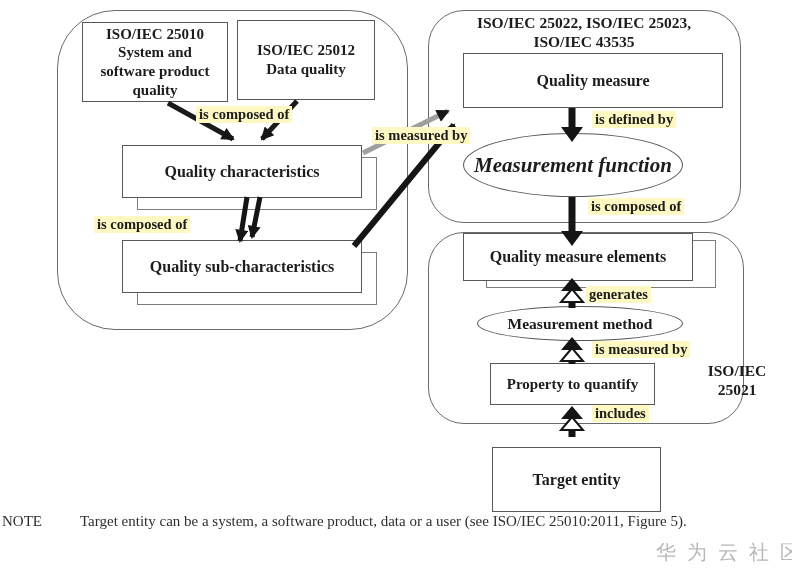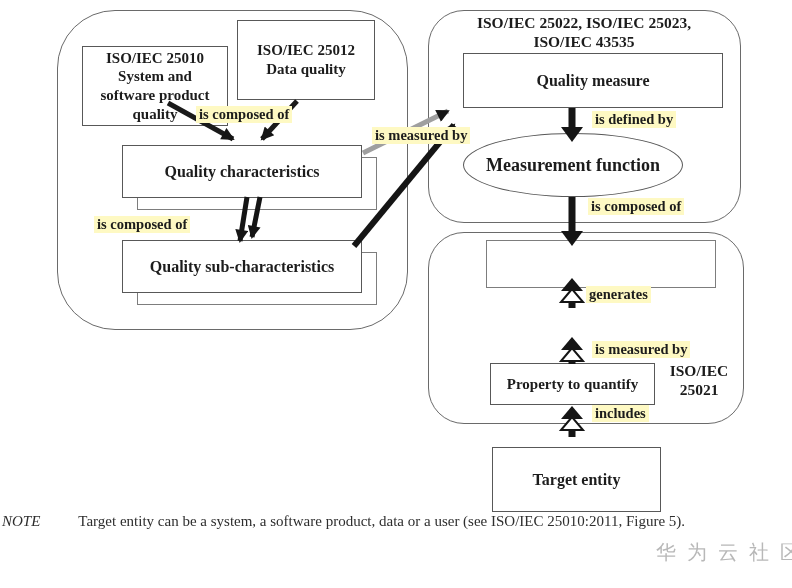--- a/index.html
+++ b/index.html
@@ -27,21 +27,21 @@
   }
   .edgelabel{
     position:absolute;z-index:5;font-weight:bold;font-size:14.5px;
     background:#fef9c3;padding:0 3px;white-space:nowrap;
   }
   #arrows{position:absolute;left:0;top:0;z-index:4;}
   #note-row{
     position:absolute;left:2px;top:513px;width:788px;z-index:3;
     font-size:15px;color:#2e2e2e;display:flex;
   }
-  #note-row .note-label{flex:0 0 auto;font-style:italic;}
+  #note-row .note-label{flex:0 0 auto;}
   #note-row .note-text{margin-left:38px;}
   #caption{
     position:absolute;left:0;top:556px;width:792px;text-align:center;z-index:3;
     font-weight:bold;font-size:17px;color:#1b1b1b;letter-spacing:-0.1px;
   }
   #watermark{
     position:absolute;left:656px;top:539px;z-index:6;
     font-size:20px;color:#b8b8b8;letter-spacing:3px;white-space:nowrap;
   }
 </style>
@@ -49,37 +49,39 @@
 <body>
 
 <div id="stage">
 
   <div class="container" style="left:57px;top:10px;width:349px;height:318px;border-radius:58px;"></div>
   <div class="container" style="left:428px;top:10px;width:311px;height:211px;border-radius:36px;"></div>
   <div class="container" style="left:428px;top:232px;width:314px;height:190px;border-radius:36px;"></div>
 
   <div class="grouptitle" style="left:433px;top:13px;width:302px;">ISO/IEC 25022, ISO/IEC 25023,
 ISO/IEC 43535</div>
-  <div class="grouptitle" style="left:662px;top:361px;width:74px;">ISO/IEC
+  <div class="grouptitle" style="left:700px;top:361px;width:74px;">ISO/IEC
 25021</div>
 
   <div class="shadow" style="left:137px;top:157px;width:240px;height:53px;"></div>
   <div class="shadow" style="left:137px;top:252px;width:240px;height:53px;"></div>
   <div class="shadow" style="left:486px;top:240px;width:230px;height:48px;"></div>
 
-  <div class="node small" style="left:82px;top:22px;width:146px;height:80px;margin-top:24px;">ISO/IEC 25010
+  <div class="node small" style="left:82px;top:22px;width:146px;height:80px;">ISO/IEC 25010
 System and
 software product
 quality</div>
   <div class="node small" style="left:237px;top:20px;width:138px;height:80px;">ISO/IEC 25012
 Data quality</div>
   <div class="node" style="left:122px;top:145px;width:240px;height:53px;">Quality characteristics</div>
   <div class="node" style="left:122px;top:240px;width:240px;height:53px;">Quality sub-characteristics</div>
   <div class="node" style="left:463px;top:53px;width:260px;height:55px;">Quality measure</div>
-  <div class="node ellipse" style="left:463px;top:133px;width:220px;height:64px;font-size:18px;">Measurement function</div>
+  <div class="node ellipse" style="left:463px;top:133px;width:220px;height:64px;font-size:21px;font-style:italic;">Measurement function</div>
+  <div class="node" style="left:463px;top:233px;width:230px;height:48px;">Quality measure elements</div>
+  <div class="node ellipse" style="left:477px;top:306px;width:206px;height:35px;font-size:15.5px;">Measurement method</div>
   <div class="node small" style="left:490px;top:363px;width:165px;height:42px;">Property to quantify</div>
   <div class="node" style="left:492px;top:447px;width:169px;height:65px;text-align:right;">Target entity</div>
 
   <svg id="arrows" width="792" height="588">
     <defs>
       <marker id="ah" viewBox="0 0 10 10" markerUnits="userSpaceOnUse" markerWidth="15" markerHeight="13" refX="8.5" refY="5" orient="auto">
         <path d="M0,0 L10,5 L0,10 z" fill="#151515"></path>
       </marker>
     </defs>
 

